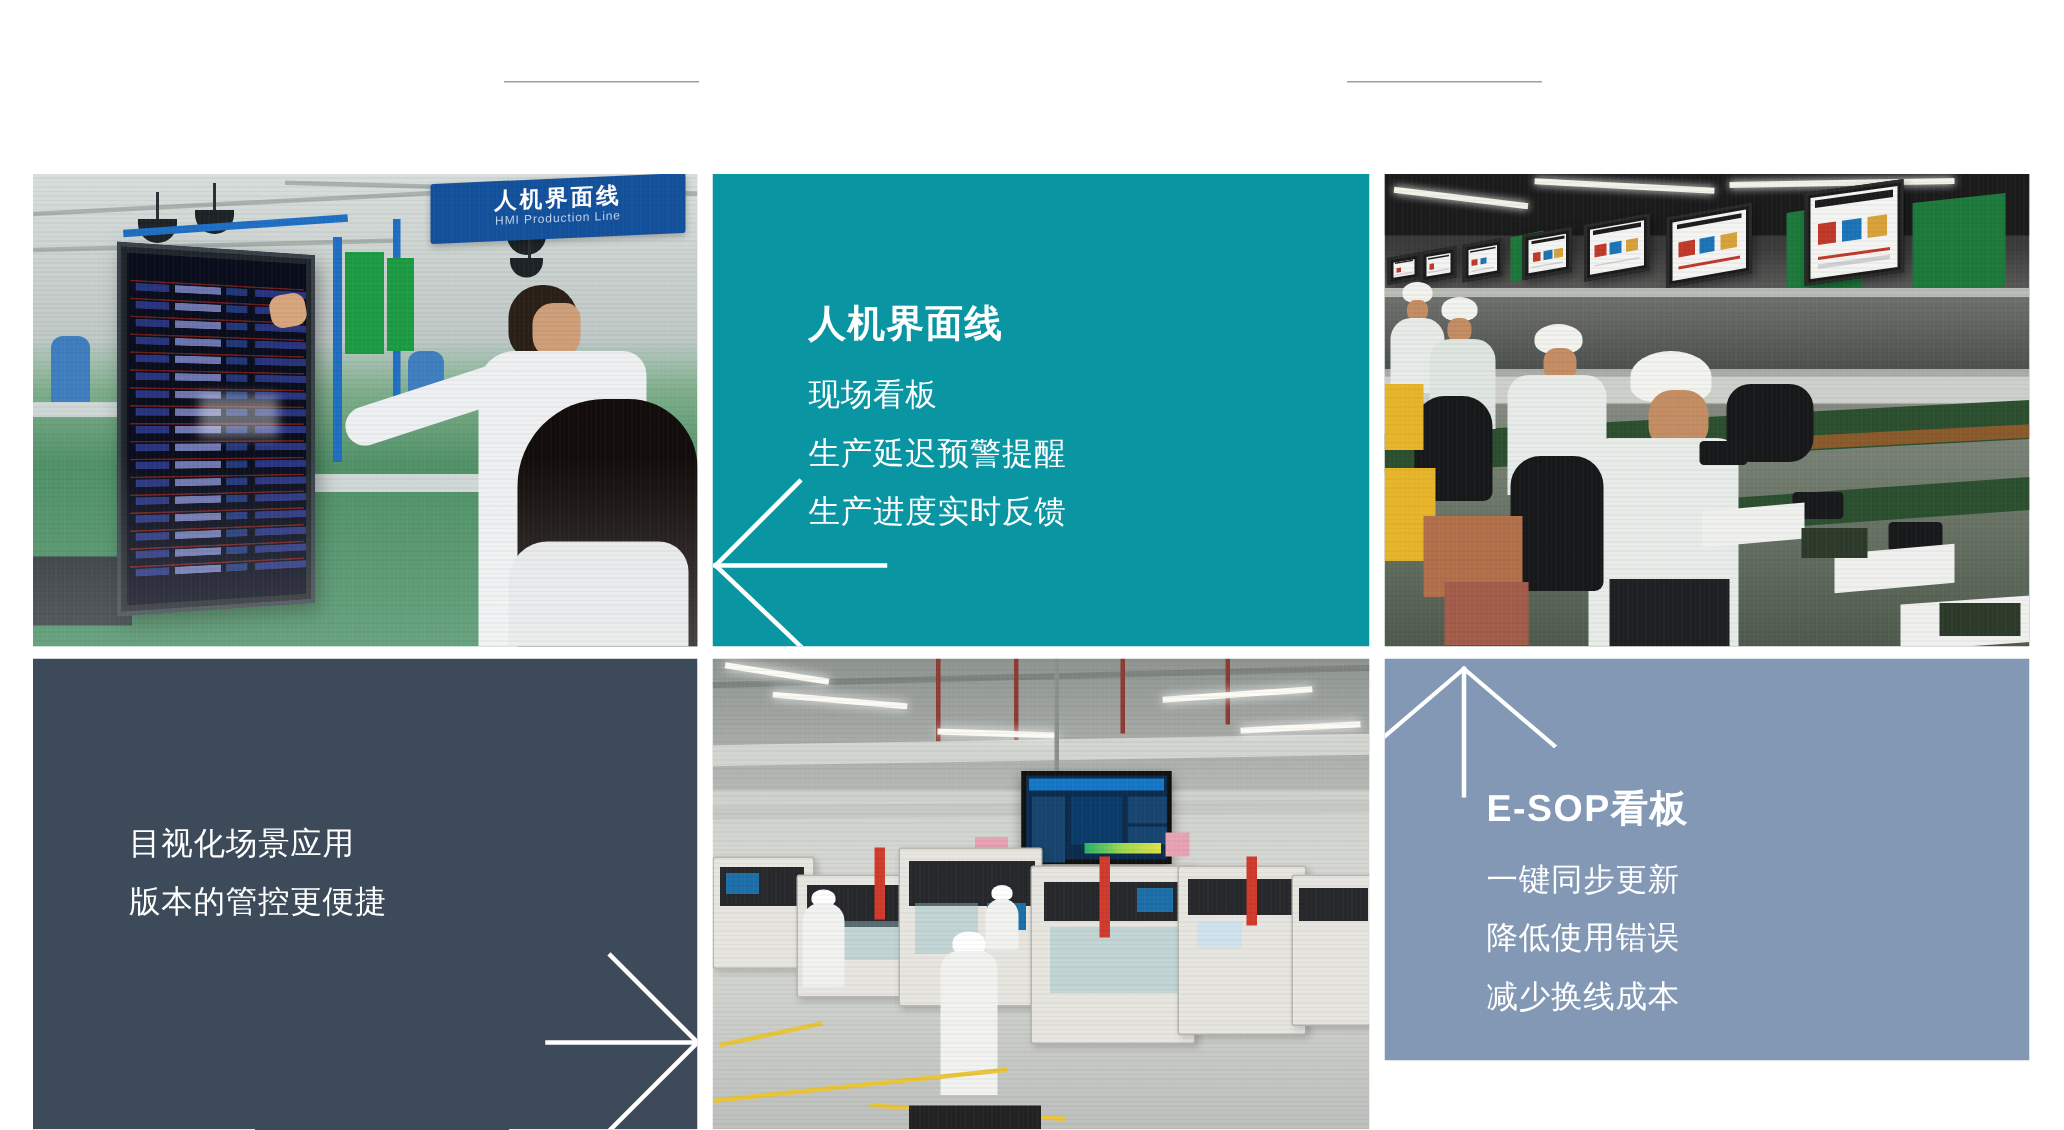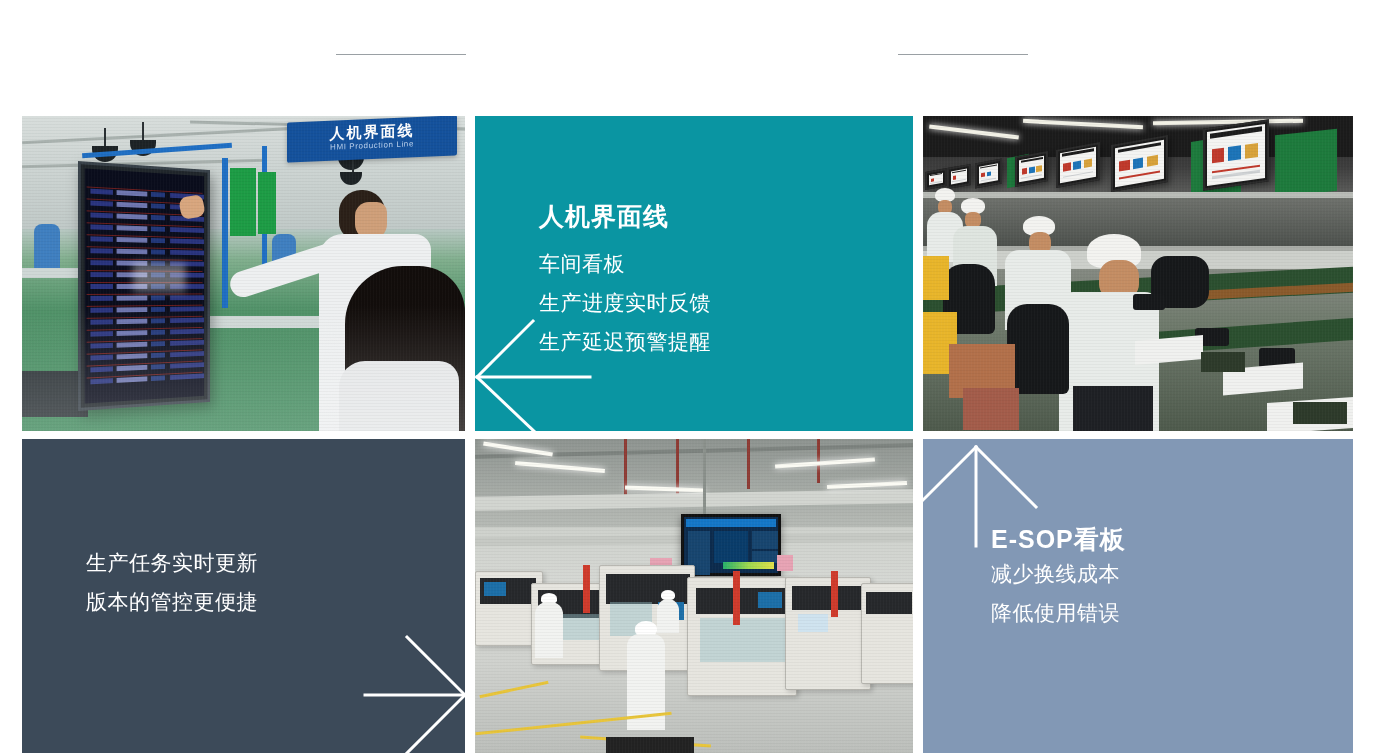--- a/index.html
+++ b/index.html
@@ -29,21 +29,21 @@
   #title-rule-right { left: 898px; width: 130px; }
 
   
   #grid { position: absolute; left: 22px; top: 116px; width: 1331px; height: 637px; }
   .cell { position: absolute; overflow: hidden; }
   .c-tl { left: 0px;   top: 0px;   width: 443px; height: 315px; }
   .c-tm { left: 453px; top: 0px;   width: 438px; height: 315px; }
   .c-tr { left: 901px; top: 0px;   width: 430px; height: 315px; }
   .c-bl { left: 0px;   top: 323px; width: 443px; height: 314px; }
   .c-bm { left: 453px; top: 323px; width: 438px; height: 314px; }
-  .c-br { left: 901px; top: 323px; width: 430px; height: 314px; }
+  .c-br { left: 901px; top: 323px; width: 430px; height: 268px; }
 
   
   .panel { position: relative; width: 100%; height: 100%; }
   .panel-teal  { background: #0a95a2; }
   .panel-slate { background: #3c4a59; }
   .panel-blue  { background: #8298b5; }
   .panel-text { position: absolute; z-index: 3; }
   .p-head {
     color: #ffffff; font-size: 25px; font-weight: 700; letter-spacing: 1px;
     line-height: 30px; white-space: nowrap;
@@ -324,23 +324,23 @@
       <div class="panel panel-teal">
         <svg class="arrow-svg" viewBox="0 0 438 315" preserveAspectRatio="none">
           <g stroke="#ffffff" stroke-width="3" fill="none" stroke-linecap="square">
             <line x1="2" y1="261" x2="115" y2="261"></line>
             <line x1="2" y1="261" x2="58" y2="205"></line>
             <line x1="2" y1="261" x2="62" y2="318"></line>
           </g>
         </svg>
         <div id="teal-text" class="panel-text">
           <div class="p-head">人机界面线</div>
-          <div class="p-line" style="margin-top:13px;">车间看板</div>
+          <div class="p-line" style="margin-top:13px;">现场看板</div>
+          <div class="p-line">生产延迟预警提醒</div>
           <div class="p-line">生产进度实时反馈</div>
-          <div class="p-line">生产延迟预警提醒</div>
         </div>
       </div>
     </div>
 
     <div class="cell c-tr">
       <div class="photo" id="photo-tr">
         <div class="tr-ceiling"></div>
         <div class="tr-tube" style="left:6px;top:14px;width:90px;transform:rotate(7deg);"></div>
         <div class="tr-tube" style="left:100px;top:6px;width:120px;transform:rotate(3deg);"></div>
         <div class="tr-tube" style="left:230px;top:4px;width:150px;transform:rotate(-1deg);"></div>
@@ -460,21 +460,21 @@
     <div class="cell c-bl">
       <div class="panel panel-slate">
         <svg class="arrow-svg" viewBox="0 0 443 314" preserveAspectRatio="none">
           <g stroke="#ffffff" stroke-width="3" fill="none" stroke-linecap="square">
             <line x1="343" y1="256" x2="443" y2="256"></line>
             <line x1="443" y1="256" x2="385" y2="198"></line>
             <line x1="443" y1="256" x2="382" y2="317"></line>
           </g>
         </svg>
         <div id="slate-text" class="panel-text">
-          <div class="p-line" style="margin-top:13px;">生产任务实时更新</div>
+          <div class="p-line" style="margin-top:13px;">目视化场景应用</div>
           <div class="p-line">版本的管控更便捷</div>
         </div>
       </div>
     </div>
 
     <div class="cell c-bm">
       <div class="photo" id="photo-bm">
         <div class="bm-roof"></div>
         <div class="bm-pipe" style="left:0;top:10px;width:100%;height:4px;transform:rotate(-1.5deg);"></div>
         <div class="bm-pipe red" style="left:34%;top:0;width:3px;height:64px;"></div>
@@ -552,20 +552,21 @@
       <div class="panel panel-blue">
         <svg class="arrow-svg" viewBox="0 0 430 314" preserveAspectRatio="none">
           <g stroke="#ffffff" stroke-width="3" fill="none" stroke-linecap="square">
             <line x1="53" y1="8" x2="53" y2="107"></line>
             <line x1="53" y1="8" x2="-8" y2="69"></line>
             <line x1="53" y1="8" x2="113" y2="68"></line>
           </g>
         </svg>
         <div id="blue-text" class="panel-text">
           <div class="p-head">E-SOP看板</div>
+          <div class="p-line" style="margin-top:13px;">一键同步更新</div>
+          <div class="p-line">降低使用错误</div>
           <div class="p-line">减少换线成本</div>
-          <div class="p-line">降低使用错误</div>
         </div>
       </div>
     </div>
 
   </div>
 </div>
 
 </body></html>

